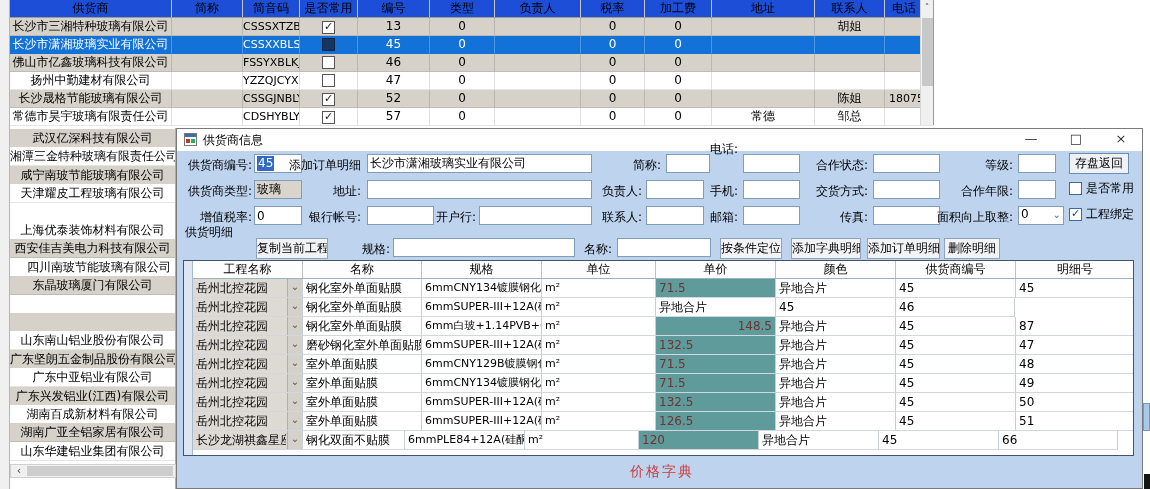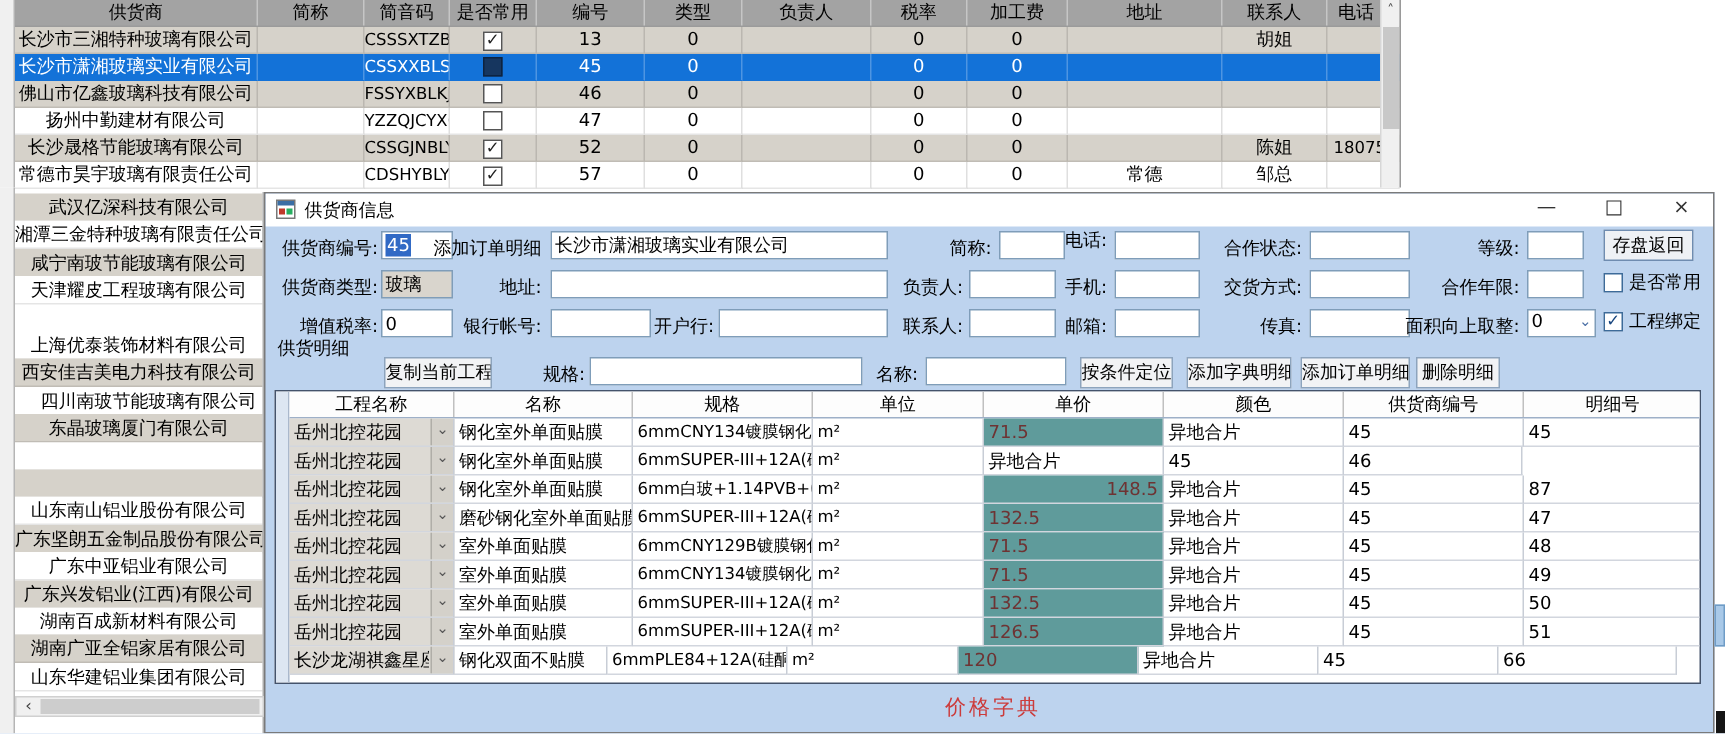--- a/index.html
+++ b/index.html
@@ -2,21 +2,21 @@
 <html><head>
 <meta charset="utf-8">
 <style>
   html,body{margin:0;padding:0;}
   .stage{position:relative;width:1150px;height:489px;background:#ffffff;overflow:hidden;
          font-family:"DejaVu Sans",sans-serif;font-size:12px;color:#000;}
 
   
   .rowhdr-strip{position:absolute;left:0;top:0;width:10px;height:125px;background:#f0f0f0;border-right:1px solid #b5b5b5;box-sizing:border-box;}
   .tgrid{position:absolute;left:10px;top:0;width:923px;}
-  .ghead{display:flex;height:17px;background:#a3a3a3;border-bottom:1px solid #9b9b9b;}
+  .ghead{display:flex;height:17px;background:#1d4ed8;border-bottom:1px solid #9b9b9b;}
   .gh{box-sizing:border-box;height:17px;line-height:16px;text-align:center;border-right:1px solid #c6c6c6;overflow:hidden;white-space:nowrap;}
   .grow{display:flex;height:18px;}
   .grow.g{background:#d6d2ca;}
   .grow.w{background:#ffffff;}
   .grow.sel{background:#1372d8;color:#fff;}
   .gc{box-sizing:border-box;height:18px;line-height:17px;border-right:1px solid rgba(0,0,0,0.12);border-bottom:1px solid rgba(0,0,0,0.10);overflow:hidden;white-space:nowrap;text-align:center;}
   .grow.sel .gc{border-right-color:rgba(255,255,255,0.25);border-bottom-color:transparent;}
   .gc.code{font-size:11px;}
   .gc.ar{text-align:right;padding-right:1px;font-size:11px;}
   .cb{display:inline-block;width:13px;height:13px;margin-top:2px;background:#fff;border:1px solid #555;box-sizing:border-box;font-size:11px;line-height:10px;color:#222;}
@@ -228,21 +228,21 @@
       <span class="wbtn" style="left:883px;">□</span>
       <span class="wbtn" style="left:928px;">×</span>
     </div>
 
     <div class="formlbl" style="left:2px;top:27px;width:73px;">供货商编号:</div>
     <div class="ipt" style="left:77px;top:25px;width:48px;"><span class="seltxt">45</span></div>
     <div class="formlbl" style="left:112px;top:27px;width:72px;">添加订单明细:</div>
     <input class="ipt" style="left: 190px; top: 25px; width: 225px;" readonly="" value="长沙市潇湘玻璃实业有限公司">
     <div class="formlbl" style="left:439px;top:27px;width:45px;">简称:</div>
     <input class="ipt" style="left: 489px; top: 25px; width: 44px;" readonly="" value="">
-    <div class="formlbl" style="left:520px;top:22px;width:41px;">电话:</div>
+    <div class="formlbl" style="left:520px;top:11px;width:41px;">电话:</div>
     <input class="ipt" style="left: 566px; top: 25px; width: 57px;" readonly="" value="">
     <div class="formlbl" style="left:620px;top:27px;width:71px;">合作状态:</div>
     <input class="ipt" style="left: 696px; top: 25px; width: 67px;" readonly="" value="">
     <div class="formlbl" style="left:790px;top:27px;width:46px;">等级:</div>
     <input class="ipt" style="left: 841px; top: 25px; width: 38px;" readonly="" value="">
     <div class="btn main" style="left:892px;top:24px;width:60px;">存盘返回</div>
 
     <div class="formlbl" style="left:2px;top:53px;width:73px;">供货商类型:</div>
     <input class="ipt gray" style="left: 77px; top: 51px; width: 48px;" readonly="" value="玻璃">
     <div class="formlbl" style="left:150px;top:53px;width:34px;">地址:</div>

